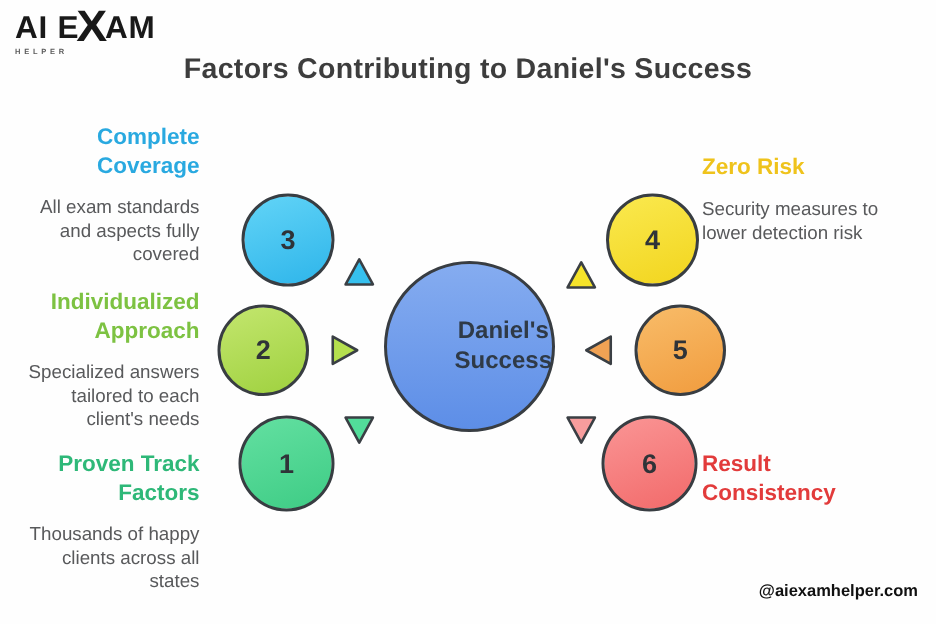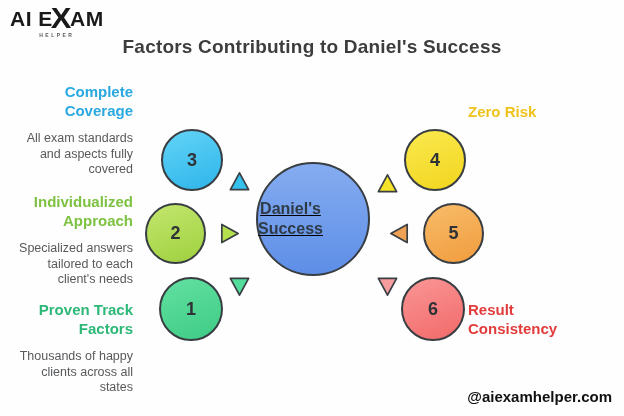--- a/index.html
+++ b/index.html
@@ -1,20 +1,20 @@
 <!DOCTYPE html>
 <html><head>
 <meta charset="utf-8">
 <style>
   html,body{margin:0;padding:0;}
   body{font-family:"Liberation Sans",sans-serif;background:#ffffff;}
   .canvas{position:relative;width:624px;height:416px;background:#fefefe;overflow:hidden;}
 
   
-  .logo{position:absolute;left:10px;top:6px;display:flex;flex-direction:column;align-items:center;color:#191919;}
+  .logo{position:absolute;left:10px;top:6px;display:flex;flex-direction:column;color:#191919;}
   .logo-row{display:flex;align-items:center;font-weight:700;font-size:21px;letter-spacing:.5px;line-height:1;}
   .logo-x{font-size:31px;font-weight:900;margin:0 -2px;line-height:.8;transform:scaleY(.95);}
   .logo-sub{font-size:5px;letter-spacing:2.5px;color:#5a5a5a;margin-top:1px;font-weight:700;}
 
   
   .title{position:absolute;left:0;top:36px;width:100%;margin:0;text-align:center;
          font-size:19px;font-weight:700;color:#3d3d3d;letter-spacing:.2px;}
 
   
   .label-block{position:absolute;width:126px;}
@@ -29,37 +29,37 @@
   .circle{position:absolute;border:2px solid #383d42;border-radius:50%;box-sizing:border-box;
           display:flex;align-items:center;justify-content:center;}
   .num{font-size:18px;font-weight:700;color:#2f3338;}
   .c3{left:161px;top:129px;width:62px;height:62px;}
   .c2{left:145px;top:203px;width:61px;height:61px;}
   .c1{left:159px;top:277px;width:64px;height:64px;}
   .c4{left:404px;top:129px;width:62px;height:62px;}
   .c5{left:423px;top:203px;width:61px;height:61px;}
   .c6{left:401px;top:277px;width:64px;height:64px;}
 
-  .center-circle{position:absolute;left:256px;top:162px;width:114px;height:114px;
+  .center-circle{position:absolute;left:256px;top:174px;width:114px;height:114px;
                  border:2px solid #383d42;border-radius:50%;box-sizing:border-box;
-                 display:flex;flex-direction:column;align-items:flex-start;justify-content:center;text-decoration:underline;}
+                 display:flex;flex-direction:column;align-items:flex-end;justify-content:center;}
   .center-label{font-size:16px;font-weight:700;color:#2f3a47;line-height:20px;text-align:center;}
   .center-label span{display:block;}
 
   
   .tri{position:absolute;width:23px;height:23px;}
   .t-lt{left:228px;top:170px;}
   .t-lm{left:218px;top:222px;}
   .t-lb{left:228px;top:275px;}
   .t-rt{left:376px;top:172px;}
   .t-rm{left:388px;top:222px;}
   .t-rb{left:376px;top:275px;}
 
   
-  .footer-handle{position:absolute;right:12px;top:388px;font-size:15px;font-weight:700;color:#101010;}
+  .footer-handle{position:absolute;right:12px;top:388px;font-size:11px;font-weight:700;color:#101010;}
 </style>
 </head>
 <body>
 
 <div class="canvas">
 
   <div class="logo">
     <span class="logo-row">
       <span>AI E</span>
         <span class="logo-x">X</span>
@@ -78,20 +78,21 @@
     <div class="factor-title" style="color: rgb(125, 194, 66);">Individualized Approach</div>
     <div class="factor-desc">Specialized answers tailored to each client's needs</div>
   </div>
   <div class="label-block left lb-c">
     <div class="factor-title" style="color: rgb(46, 184, 120);">Proven Track Factors</div>
     <div class="factor-desc">Thousands of happy clients across all states</div>
   </div>
 
   <div class="label-block right rb-a">
     <div class="factor-title" style="color: rgb(239, 195, 28);">Zero Risk</div>
+    <div class="factor-desc">Security measures to lower detection risk</div>
   </div>
   <div class="label-block right rb-c">
     <div class="factor-title" style="color: rgb(226, 59, 59);">Result Consistency</div>
   </div>
 
   <div class="circle c3" style="background: linear-gradient(160deg, rgb(98, 212, 247), rgb(46, 181, 234));">
     <span class="num">3</span>
   </div>
   <div class="circle c2" style="background: linear-gradient(160deg, rgb(195, 230, 110), rgb(159, 209, 63));">
     <span class="num">2</span>

